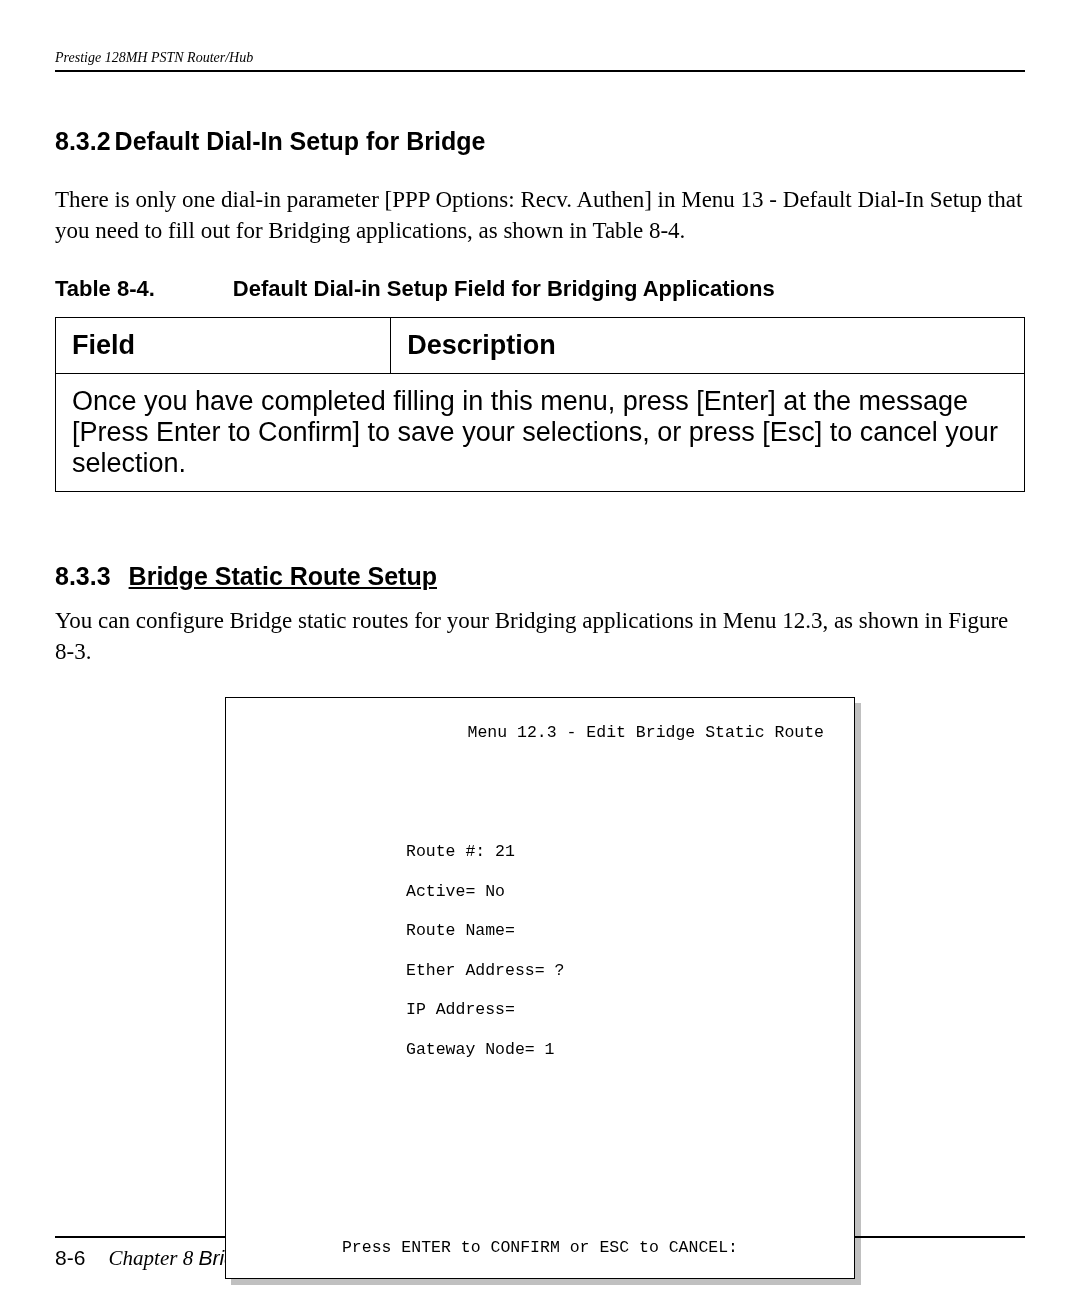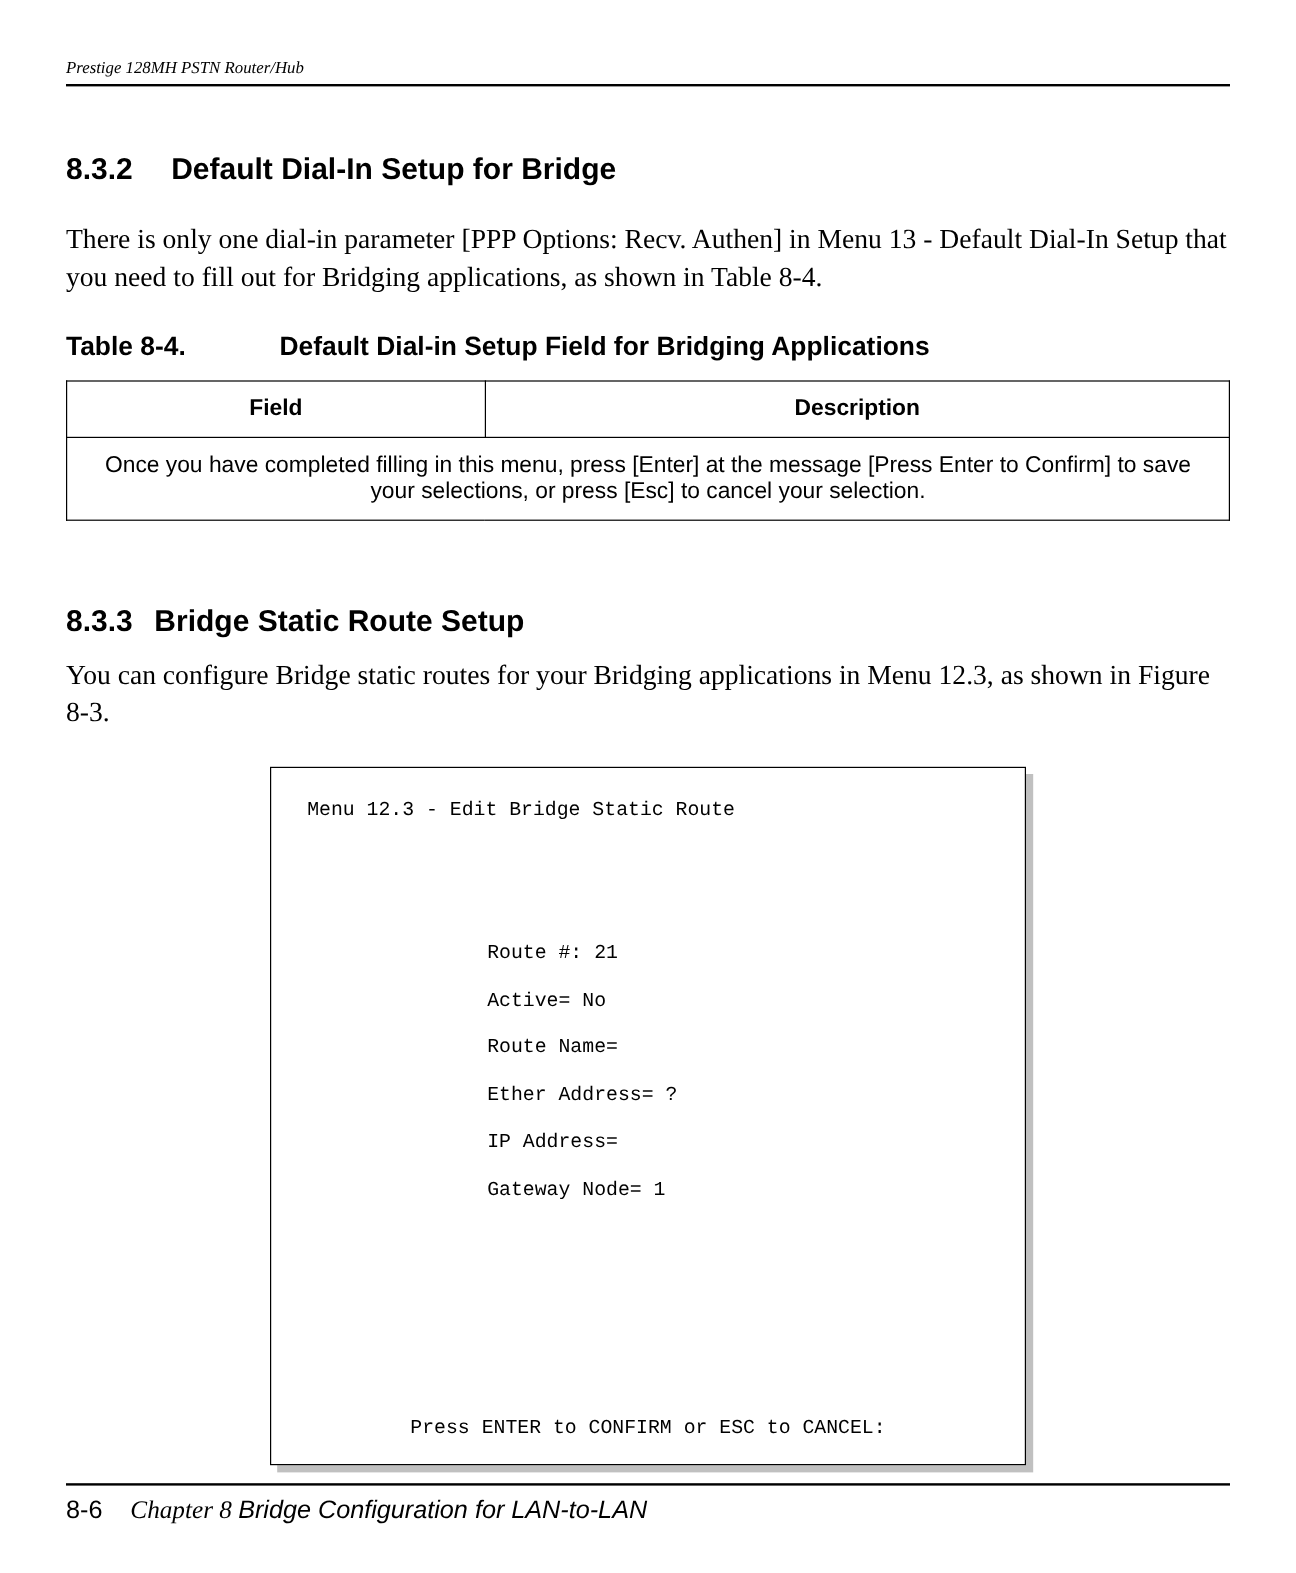--- a/index.html
+++ b/index.html
@@ -24,21 +24,21 @@
       margin-bottom: 55px;
     }
     .section-heading {
       font-family: Arial, Helvetica, sans-serif;
       font-weight: bold;
       font-size: 25px;
       margin-bottom: 28px;
     }
     .section-heading .num {
       display: inline-block;
-      margin-right: 32px;
+      margin-right: 4px;
     }
     .body-text {
       font-size: 23px;
       line-height: 1.35;
       margin-bottom: 30px;
     }
     .table-caption {
       font-family: Arial, Helvetica, sans-serif;
       font-weight: bold;
       font-size: 22px;
@@ -51,43 +51,44 @@
     table.data-table {
       width: 100%;
       border-collapse: collapse;
       margin-bottom: 70px;
       font-family: Arial, Helvetica, sans-serif;
     }
     table.data-table th,
     table.data-table td {
       border: 1.5px solid #000;
       padding: 12px 16px;
-      text-align: center;
+      text-align: left;
       vertical-align: top;
-      font-size: 19px;
+      font-size: 27px;
     }
     table.data-table th {
       font-weight: bold;
     }
     table.data-table td.field-col {
       width: 260px;
     }
     table.data-table td.field-col .line1 {
       display: block;
       margin-bottom: 8px;
     }
     table.data-table td.desc-col .spacer {
       display: block;
       height: 26px;
     }
     .section2-heading {
       font-family: Arial, Helvetica, sans-serif;
       font-weight: bold;
       font-size: 25px;
       margin-bottom: 14px;
+      text-decoration: underline;
     }
     .section2-heading .num {
       display: inline-block;
       margin-right: 18px;
     }
     .figure-wrap {
       display: flex;
       justify-content: center;
       margin-top: 20px;
       margin-bottom: 15px;
@@ -166,21 +167,21 @@
 
 <div class="section2-heading">
   <span class="num">8.3.3</span><span>Bridge Static Route Setup</span>
 </div>
 
 <p class="body-text">You can configure Bridge static routes for your Bridging applications in Menu 12.3, as shown in Figure 8-3.</p>
 
 <div class="figure-wrap">
   <div class="terminal-box-outer">
     <div class="terminal-shadow"></div>
-    <div class="terminal-box"><div style="text-align:left;">Menu 12.3 - Edit Bridge Static Route</div>
+    <div class="terminal-box"><div style="text-align:right;">Menu 12.3 - Edit Bridge Static Route</div>
 <div> </div>
 <div> </div>
 <div style="padding-left:150px;">Route #: 21</div>
 <div style="padding-left:150px;">Active= No</div>
 <div style="padding-left:150px;">Route Name=</div>
 <div style="padding-left:150px;">Ether Address= ?</div>
 <div style="padding-left:150px;">IP Address=</div>
 <div style="padding-left:150px;font-family:Liberation Mono, monospace;">Gateway Node= 1</div>
 <div> </div>
 <div> </div>

